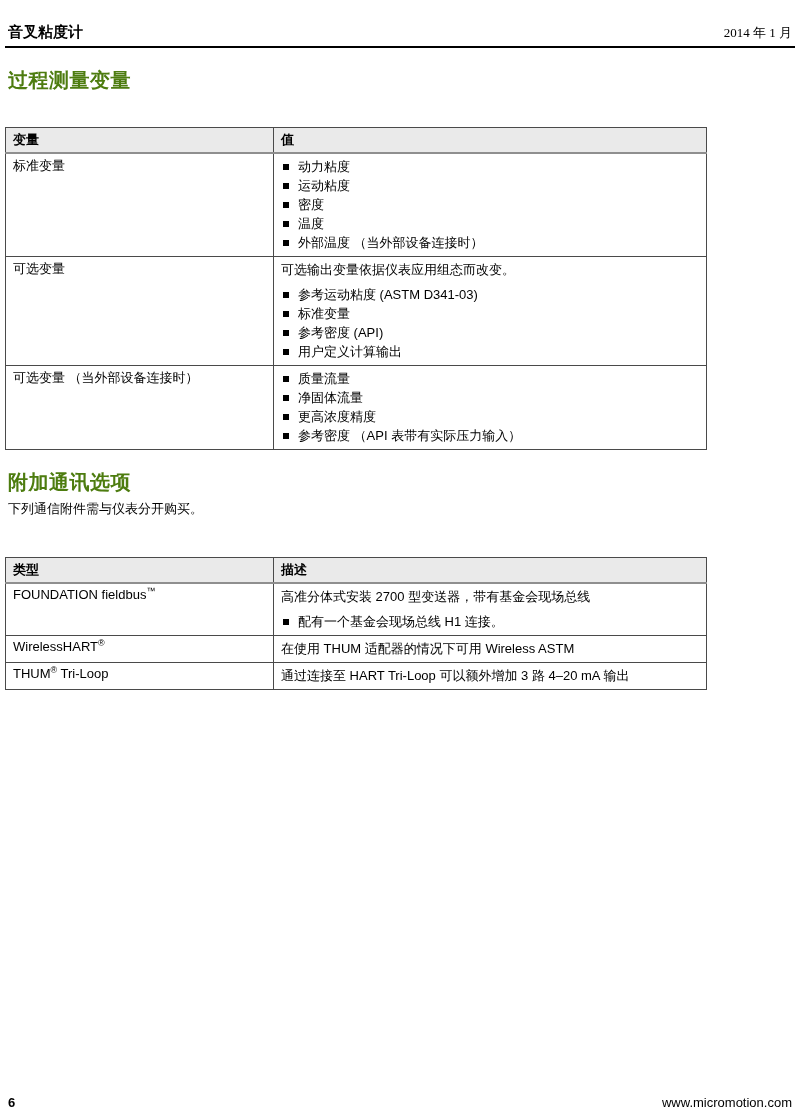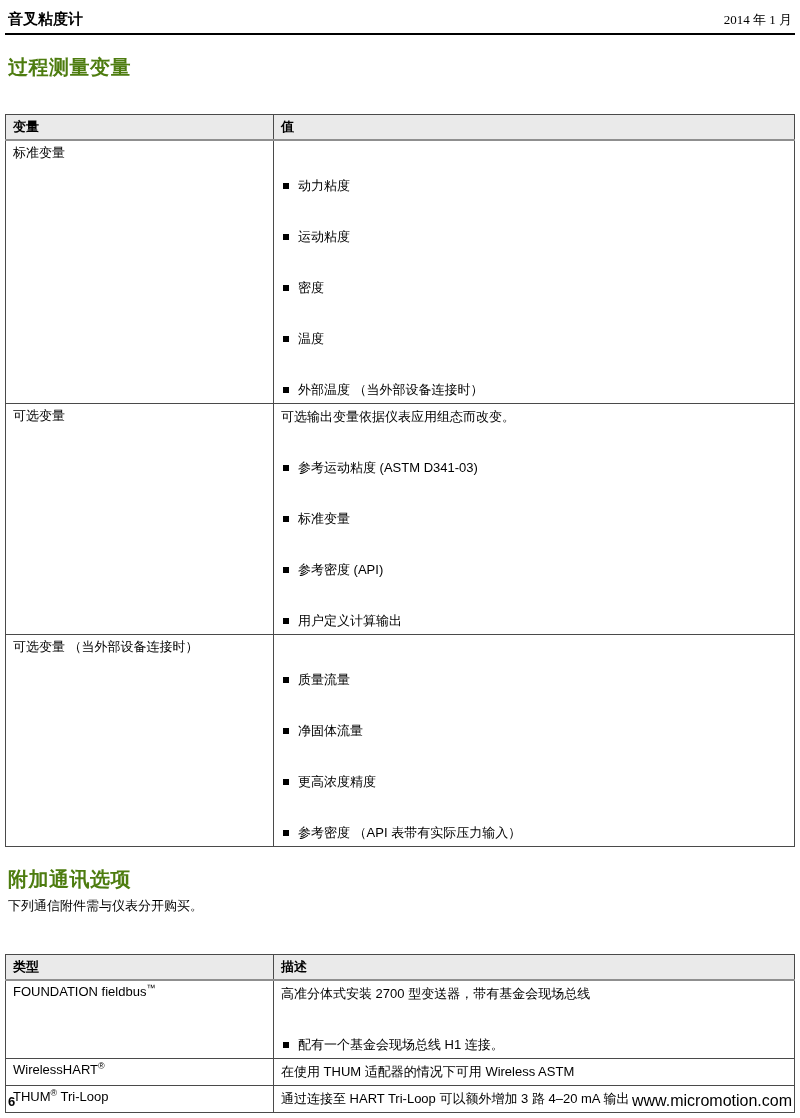--- a/index.html
+++ b/index.html
@@ -12,21 +12,21 @@
     position: relative;
     overflow: hidden;
   }
   .page { padding: 0 5px; }
 
   
   .doc-header {
     display: flex;
     justify-content: space-between;
     align-items: flex-end;
-    padding: 10px 3px 4px 3px;
+    padding: 23px 3px 4px 3px;
     border-bottom: 2px solid #000000;
   }
   .doc-title { font-size: 15px; font-weight: bold; }
   .doc-date  { font-size: 13px; font-family: Liberation Serif, serif; }
 
   
   h1.section-title {
     margin: 21px 3px 0 3px;
     font-size: 20px;
     line-height: 22px;
@@ -35,21 +35,21 @@
     letter-spacing: 0.5px;
   }
   .section-note {
     margin: 7px 3px 0 3px;
     font-size: 13px;
     line-height: 17px;
   }
 
   
   table.spec {
-    width: 790px;
+    width: 702px;
     border-collapse: collapse;
     font-size: 13px;
     table-layout: fixed;
   }
   .spec-1 { margin-top: 36px; }
   .spec-2 { margin-top: 40px; border-radius: 10px; }
   table.spec col.c1 { width: 268px; }
   table.spec th, table.spec td {
     border: 1px solid #4a4a4a;
     vertical-align: top;
@@ -62,41 +62,40 @@
     border-bottom: 2px solid #8f8f8f;
     padding-top: 3px; padding-bottom: 3px;
   }
   td .intro { line-height: 19px; }
   ul.bullets { list-style: none; margin: 0; padding: 0; }
   ul.bullets.after-intro { margin-top: 6px; }
   ul.bullets li {
     position: relative;
     padding-left: 17px;
     line-height: 19px;
-    margin-top: 32px;
   }
   .sq {
     position: absolute;
     left: 2px; top: 6.5px;
     width: 6px; height: 6px;
     background: #000000;
   }
   .tall-row-pad { padding-bottom: 6px; }
   sup { font-size: 9px; line-height: 0; }
 
   
   .doc-footer {
     position: absolute;
     left: 8px; right: 8px; bottom: 8px;
     display: flex;
     justify-content: space-between;
     align-items: baseline;
   }
   .page-number { font-size: 13px; font-weight: bold; }
-  .website { font-size: 16px; }
+  .website { font-size: 13px; }
 </style>
 </head>
 <body>
 
 <div class="page">
 
   <div class="doc-header">
     <span class="doc-title">音叉粘度计</span>
     <span class="doc-date">2014 年 1 月</span>
   </div>

